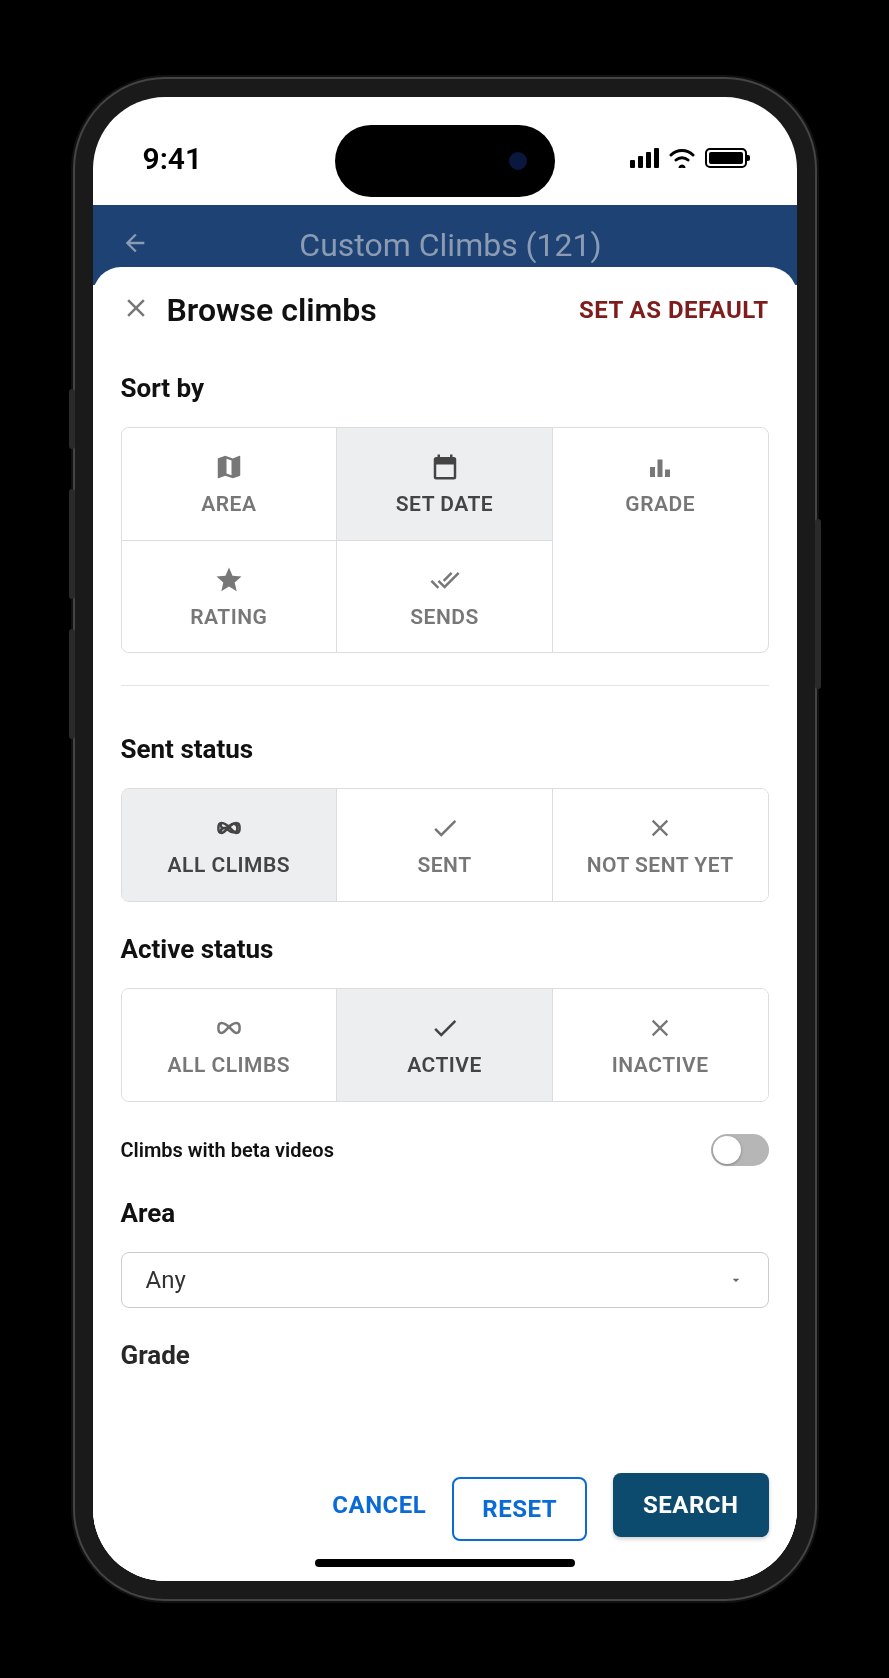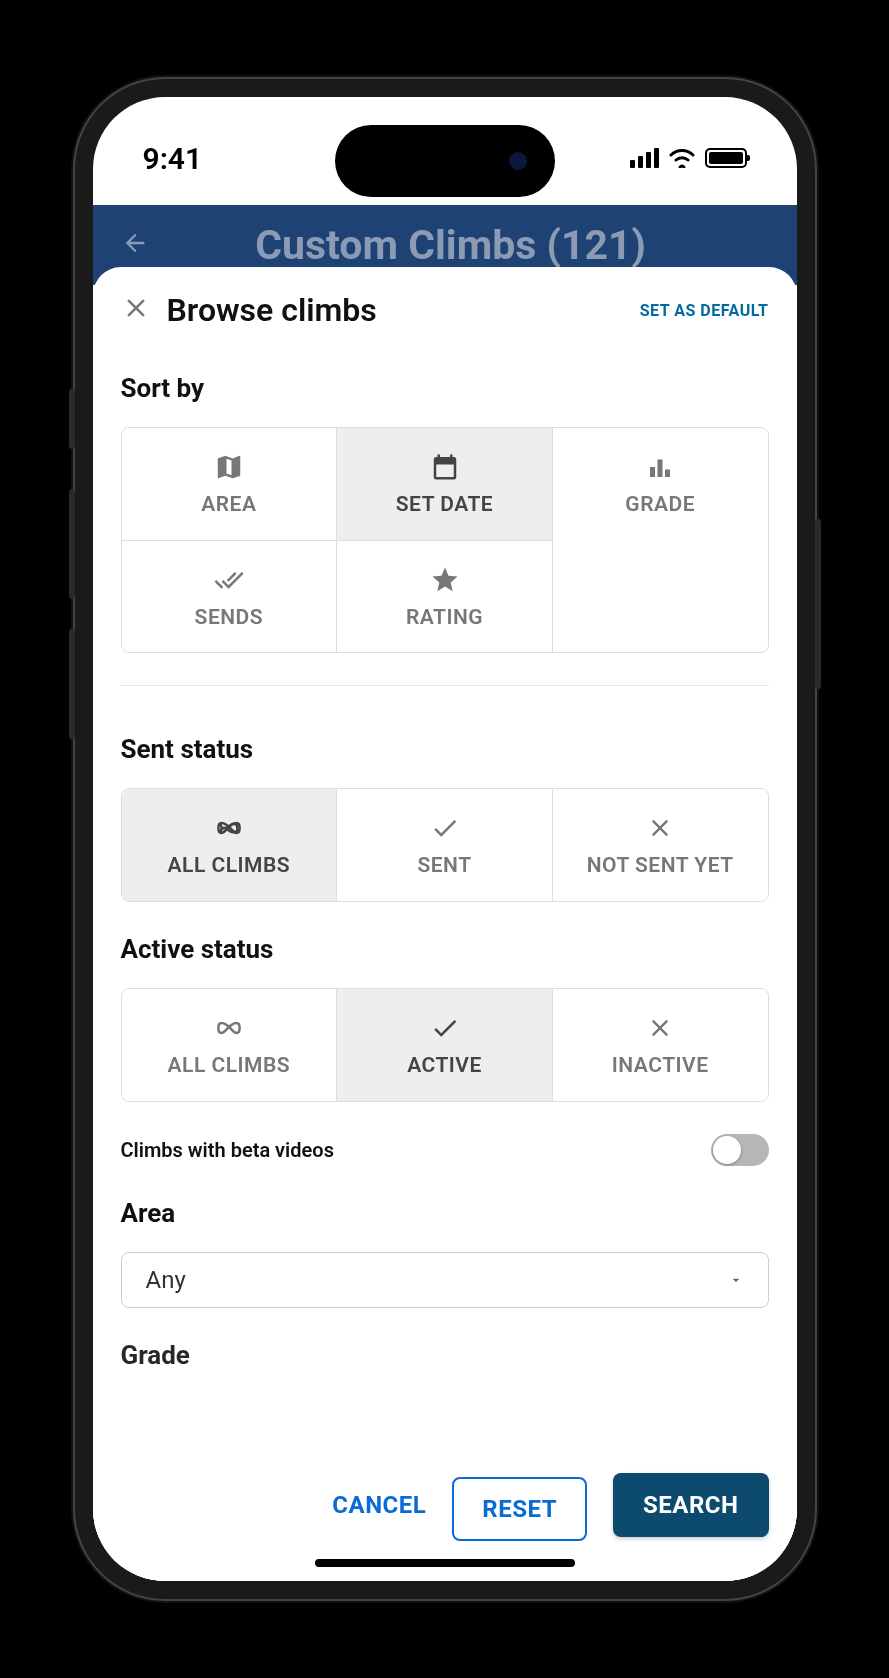--- a/index.html
+++ b/index.html
@@ -85,41 +85,41 @@
       align-items: center;
       padding: 0 28px;
       gap: 16px;
       position: relative;
     }
     .app-bar-title {
       position: absolute;
       left: 12px; right: 0;
       text-align: center;
       color: #8b9bb3;
-      font-size: 41px;
-      font-weight: 700;
+      font-size: 32px;
+      font-weight: 400;
     }
     .back-arrow { color: #8b9bb3; z-index: 2; }
     .sheet {
       position: absolute;
       bottom: 0; left: 0; right: 0;
       top: 170px;
       background: #fff;
       border-radius: 28px 28px 0 0;
       display: flex;
       flex-direction: column;
     }
     .sheet-header {
       display: flex;
       align-items: center;
       padding: 24px 28px 8px 28px;
     }
     .close-x { color: #777; margin-right: 16px; }
     .sheet-title { font-size: 32px; font-weight: 600; color: #111; flex: 1; }
-    .set-default { color: #0369a1; font-weight: 700; font-size: 16px; letter-spacing: 0.5px; }
+    .set-default { color: #7f1d1d; font-weight: 700; font-size: 24px; letter-spacing: 0.5px; }
     .sheet-body {
       flex: 1;
       overflow: hidden;
       padding: 20px 28px 0 28px;
       display: flex;
       flex-direction: column;
       gap: 16px;
     }
     .section-label {
       font-size: 26px;
@@ -310,33 +310,33 @@
                     <rect x="10" y="6" width="4" height="14"></rect>
                     <rect x="16" y="14" width="4" height="6"></rect>
                   </svg>
               </span>
               <span class="chip-label">GRADE</span>
             </div>
           </div>
           <div class="chip-row">
             <div class="chip">
               <span class="chip-icon">
+                <svg width="30" height="30" viewBox="0 0 24 24" fill="currentColor">
+                    <path d="M12 17.27 18.18 21l-1.64-7.03L22 9.24l-7.19-.61L12 2 9.19 8.63 2 9.24l5.46 4.73L5.82 21z"></path>
+                  </svg>
+              </span>
+              <span class="chip-label">RATING</span>
+            </div>
+            <div class="chip">
+              <span class="chip-icon">
                 <svg width="34" height="30" viewBox="0 0 24 24" fill="currentColor">
                     <path d="M18 7l-1.41-1.41-6.34 6.34 1.41 1.41L18 7zm4.24-1.41L11.66 16.17 7.48 12l-1.41 1.41L11.66 19l12-12-1.42-1.41zM.41 13.41 6 19l1.41-1.41L1.83 12 .41 13.41z"></path>
                   </svg>
               </span>
               <span class="chip-label">SENDS</span>
-            </div>
-            <div class="chip">
-              <span class="chip-icon">
-                <svg width="30" height="30" viewBox="0 0 24 24" fill="currentColor">
-                    <path d="M12 17.27 18.18 21l-1.64-7.03L22 9.24l-7.19-.61L12 2 9.19 8.63 2 9.24l5.46 4.73L5.82 21z"></path>
-                  </svg>
-              </span>
-              <span class="chip-label">RATING</span>
             </div>
             <div class="chip" style="visibility:hidden"></div>
           </div>
         </div>
 
         <div class="divider"></div>
 
         <div class="section-label">Sent status</div>
         <div class="chip-grid">
           <div class="chip-row">

